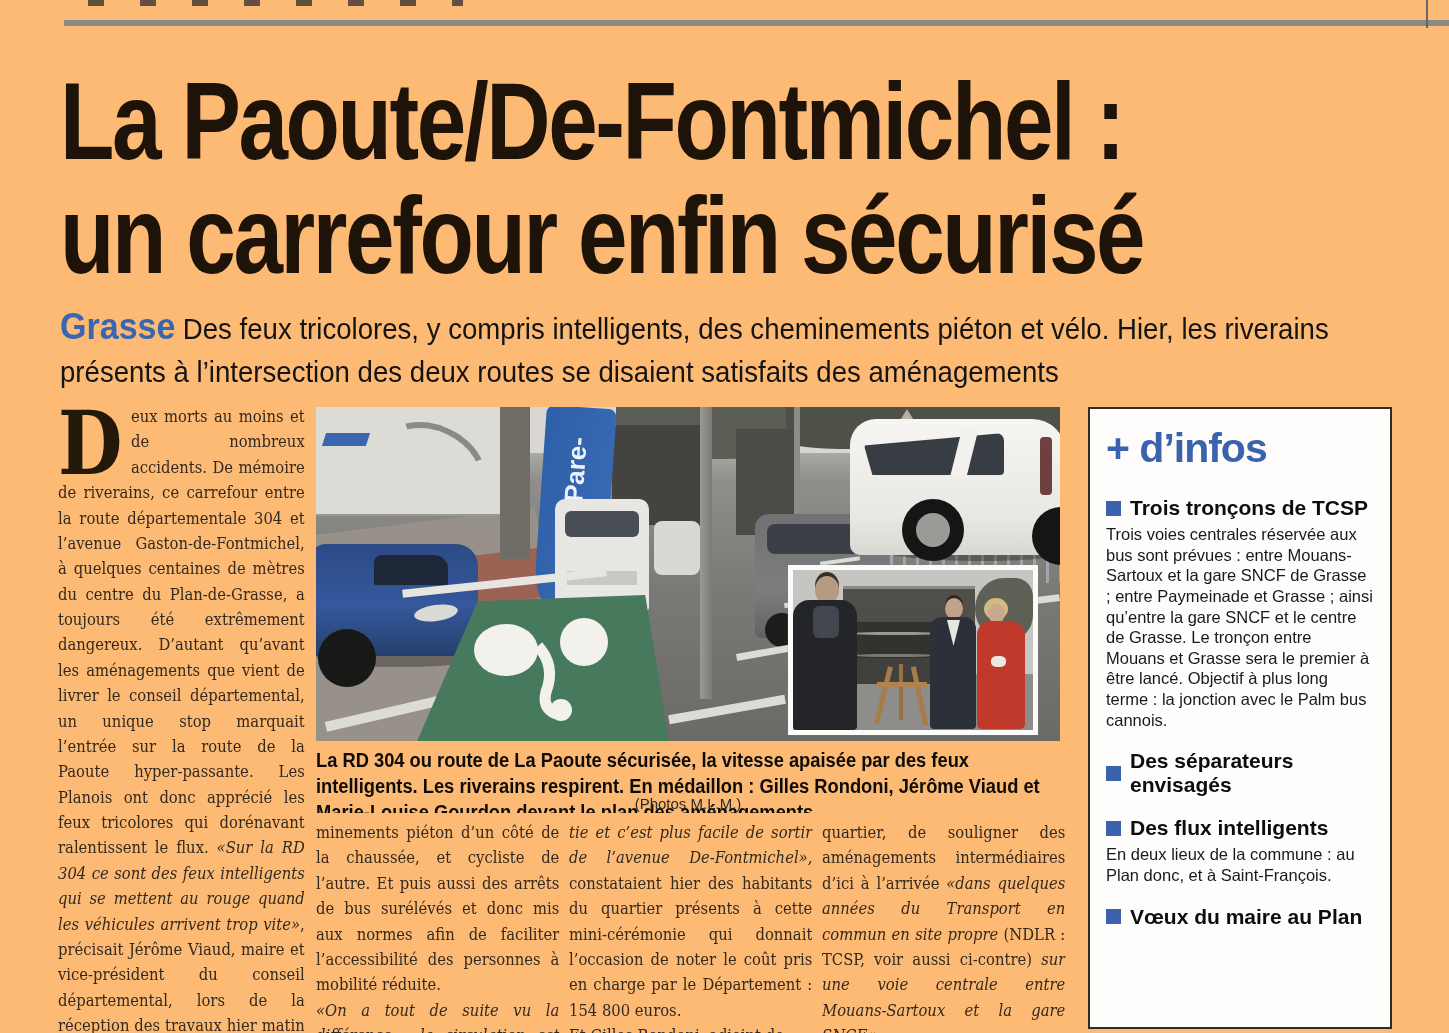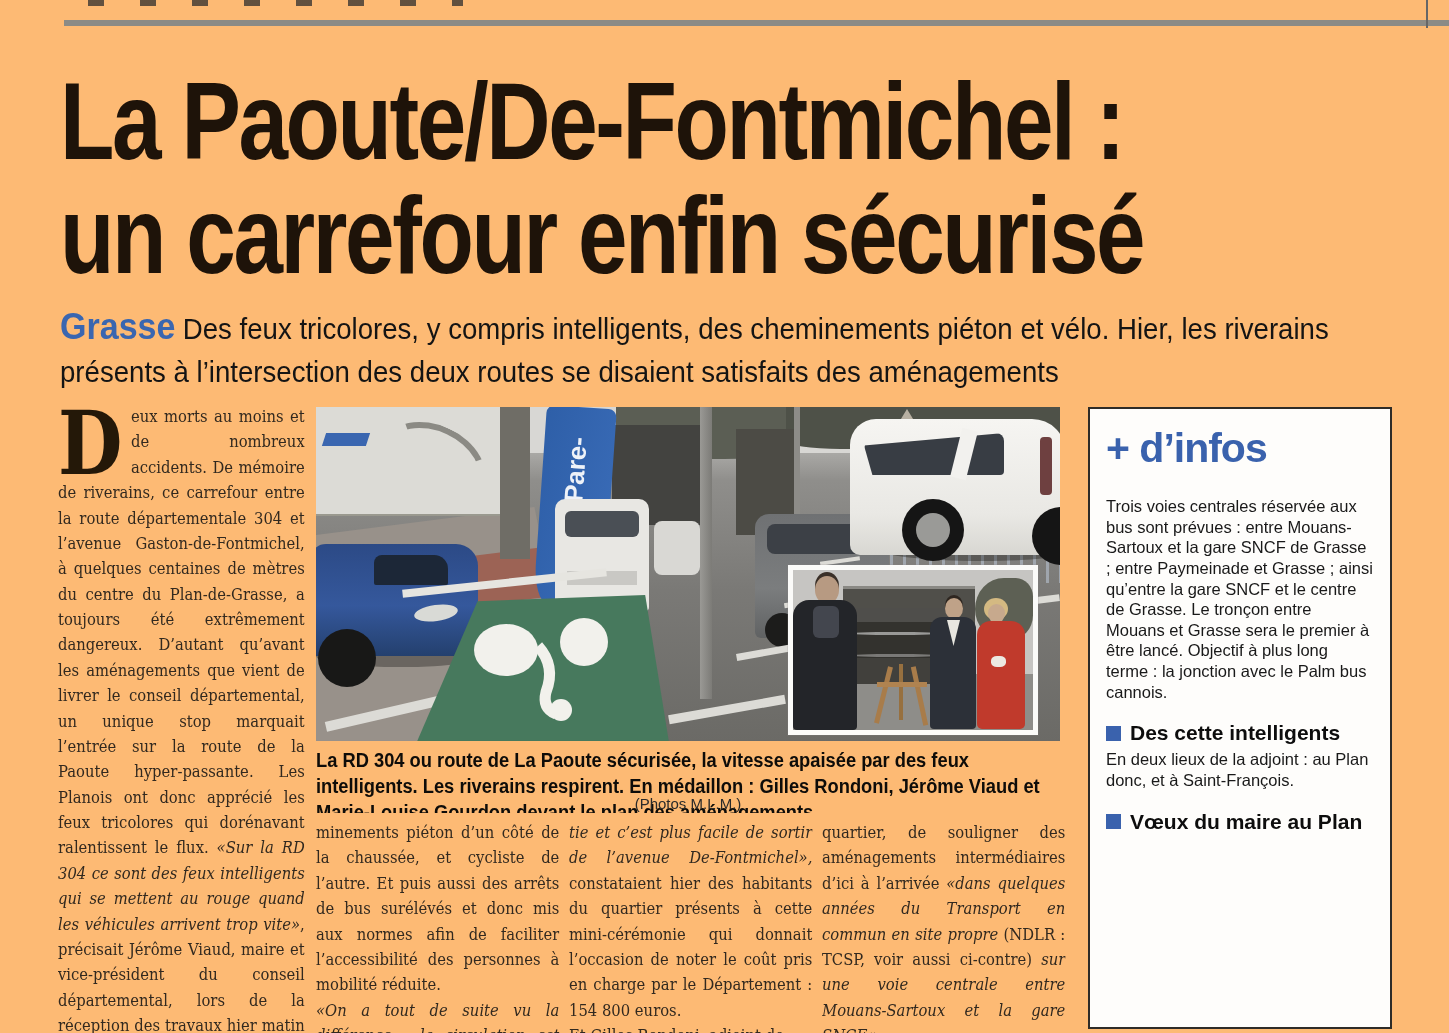--- a/index.html
+++ b/index.html
@@ -257,32 +257,40 @@
 
   <div class="serifcol bcol bcol3">
     <span>quartier, de souligner des aménagements intermédiaires d’ici à l’arrivée </span><span class="it">«dans quelques années du Transport en commun en site propre</span><span> (NDLR : TCSP, voir aussi ci-contre) </span><span class="it">sur une voie centrale entre Mouans-Sartoux et la gare SNCF.»</span><span>.</span>
     
   </div>
 
   <div class="infobox">
     <div class="ib-title">+ d’infos</div>
 
     <div class="ib-item">
+      <div class="ib-head">
+        <span class="ib-bullet"></span>
+        <span>Trois tronçons de TCSP</span>
+      </div>
       <div class="ib-text">Trois voies centrales réservée aux bus sont prévues : entre Mouans-Sartoux et la gare SNCF de Grasse ; entre Paymeinade et Grasse ; ainsi qu’entre la gare SNCF et le centre de Grasse. Le tronçon entre Mouans et Grasse sera le premier à être lancé. Objectif à plus long terme : la jonction avec le Palm bus cannois.</div>
-    </div>
-
-    <div class="ib-item">
     </div>
 
     <div class="ib-item">
       <div class="ib-head">
         <span class="ib-bullet"></span>
-        <span>Des cette intelligents</span>
+        <span>Des séparateurs envisagés</span>
       </div>
-      <div class="ib-text">En deux lieux de la adjoint : au Plan donc, et à Saint-François.</div>
+    </div>
+
+    <div class="ib-item">
+      <div class="ib-head">
+        <span class="ib-bullet"></span>
+        <span>Des flux intelligents</span>
+      </div>
+      <div class="ib-text">En deux lieux de la commune : au Plan donc, et à Saint-François.</div>
     </div>
 
     <div class="ib-item">
       <div class="ib-head">
         <span class="ib-bullet"></span>
         <span>Vœux du maire au Plan</span>
       </div>
 
     </div>
   </div>

